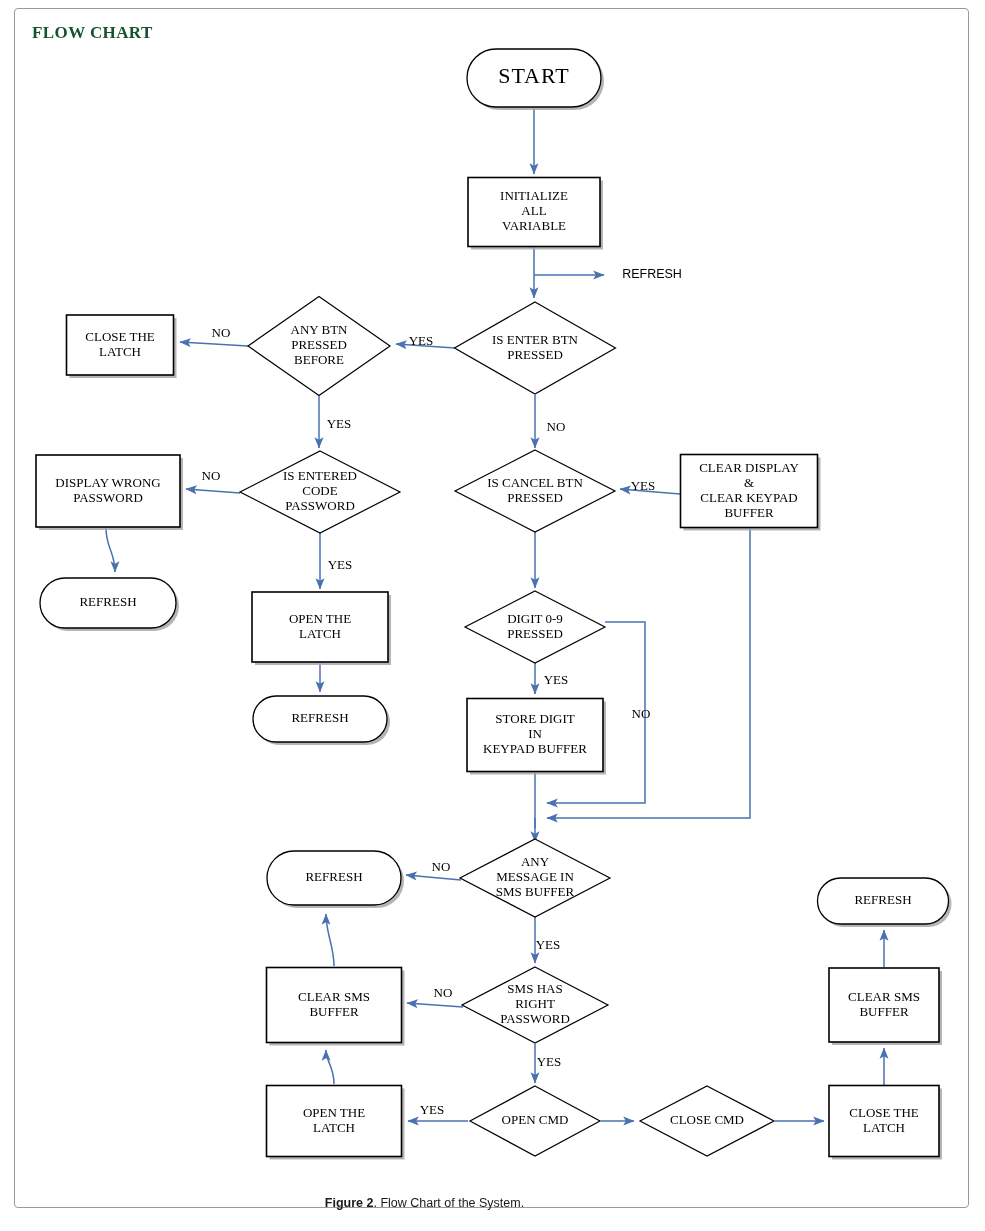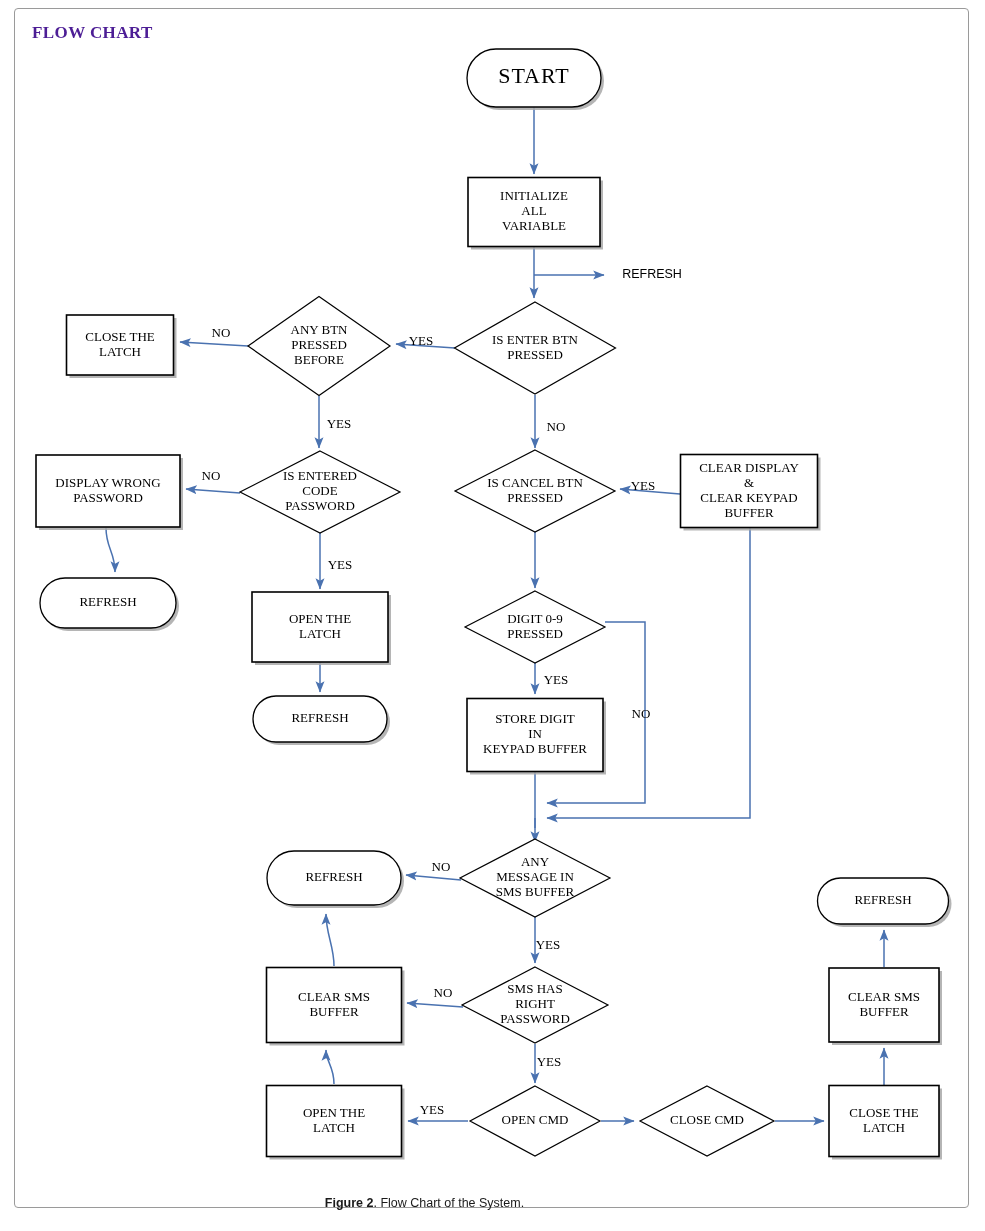--- a/index.html
+++ b/index.html
@@ -19,21 +19,21 @@
     box-sizing:border-box;
     pointer-events:none;
   }
   #chart-title{
     position:absolute;
     left:32px;top:23px;
     font-family:"Liberation Serif", serif;
     font-weight:bold;
     font-size:17px;
     letter-spacing:0.4px;
-    color:#4c1d95;
+    color:#14532d;
   }
   #figure-caption{
     position:absolute;
     left:0;top:1196px;
     width:849px;
     text-align:center;
     font-family:"Liberation Sans", sans-serif;
     font-size:12.5px;
     color:#1a1a1a;
   }

